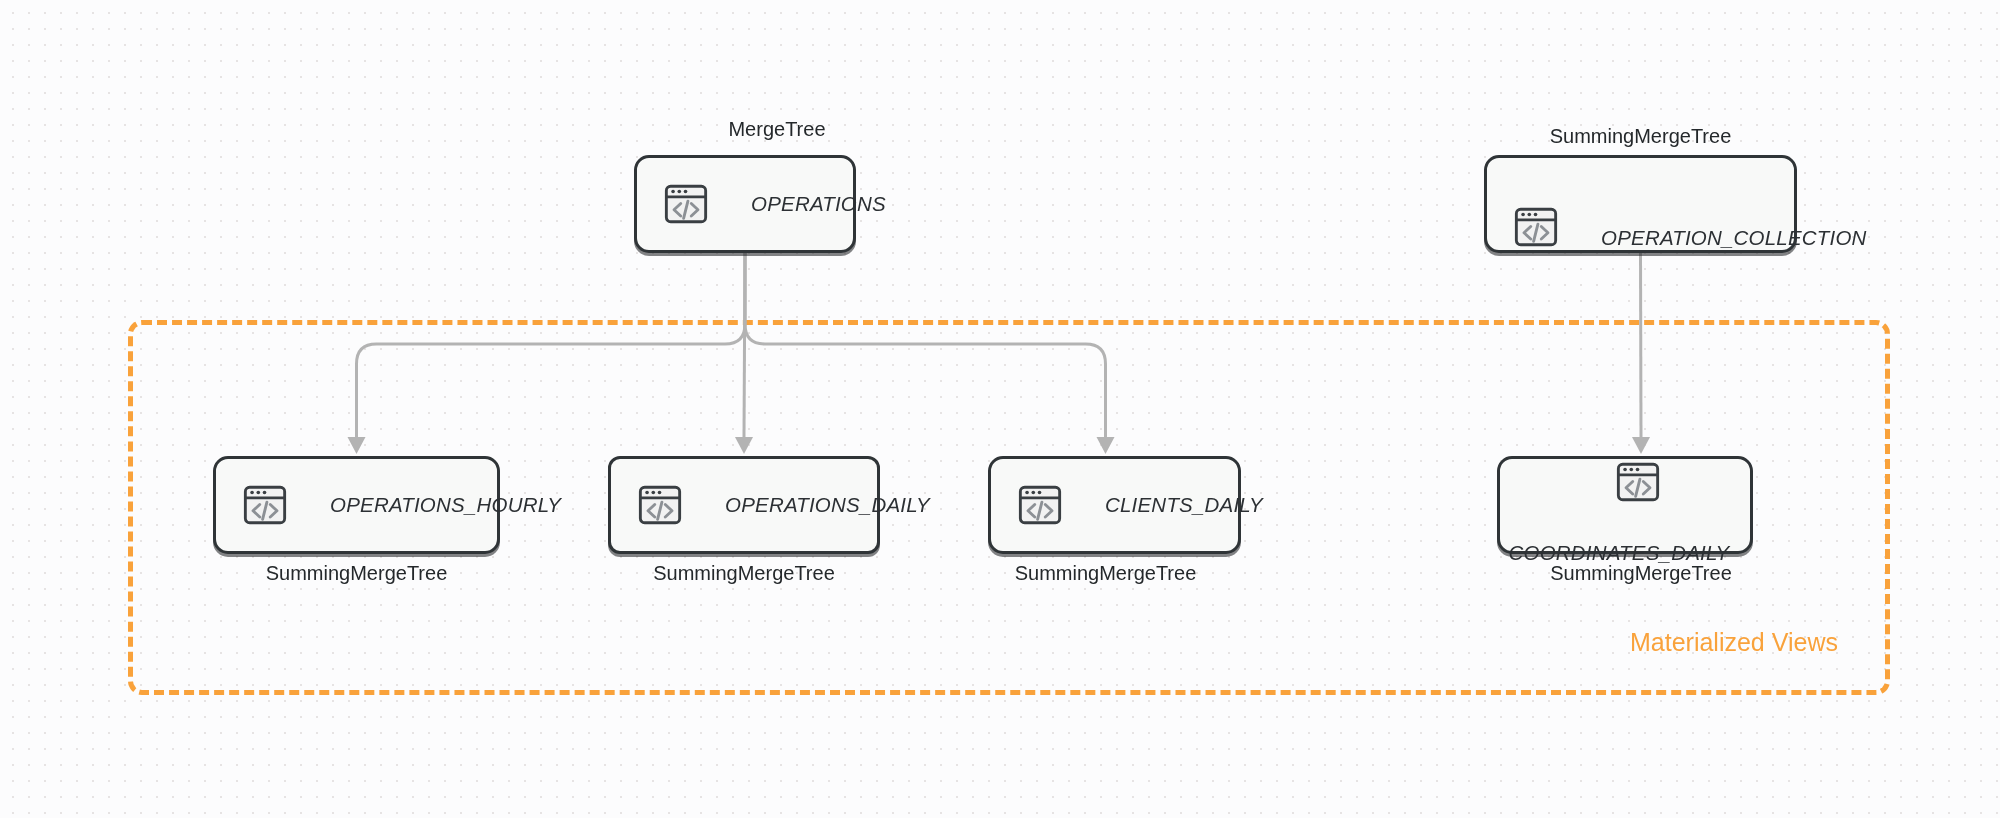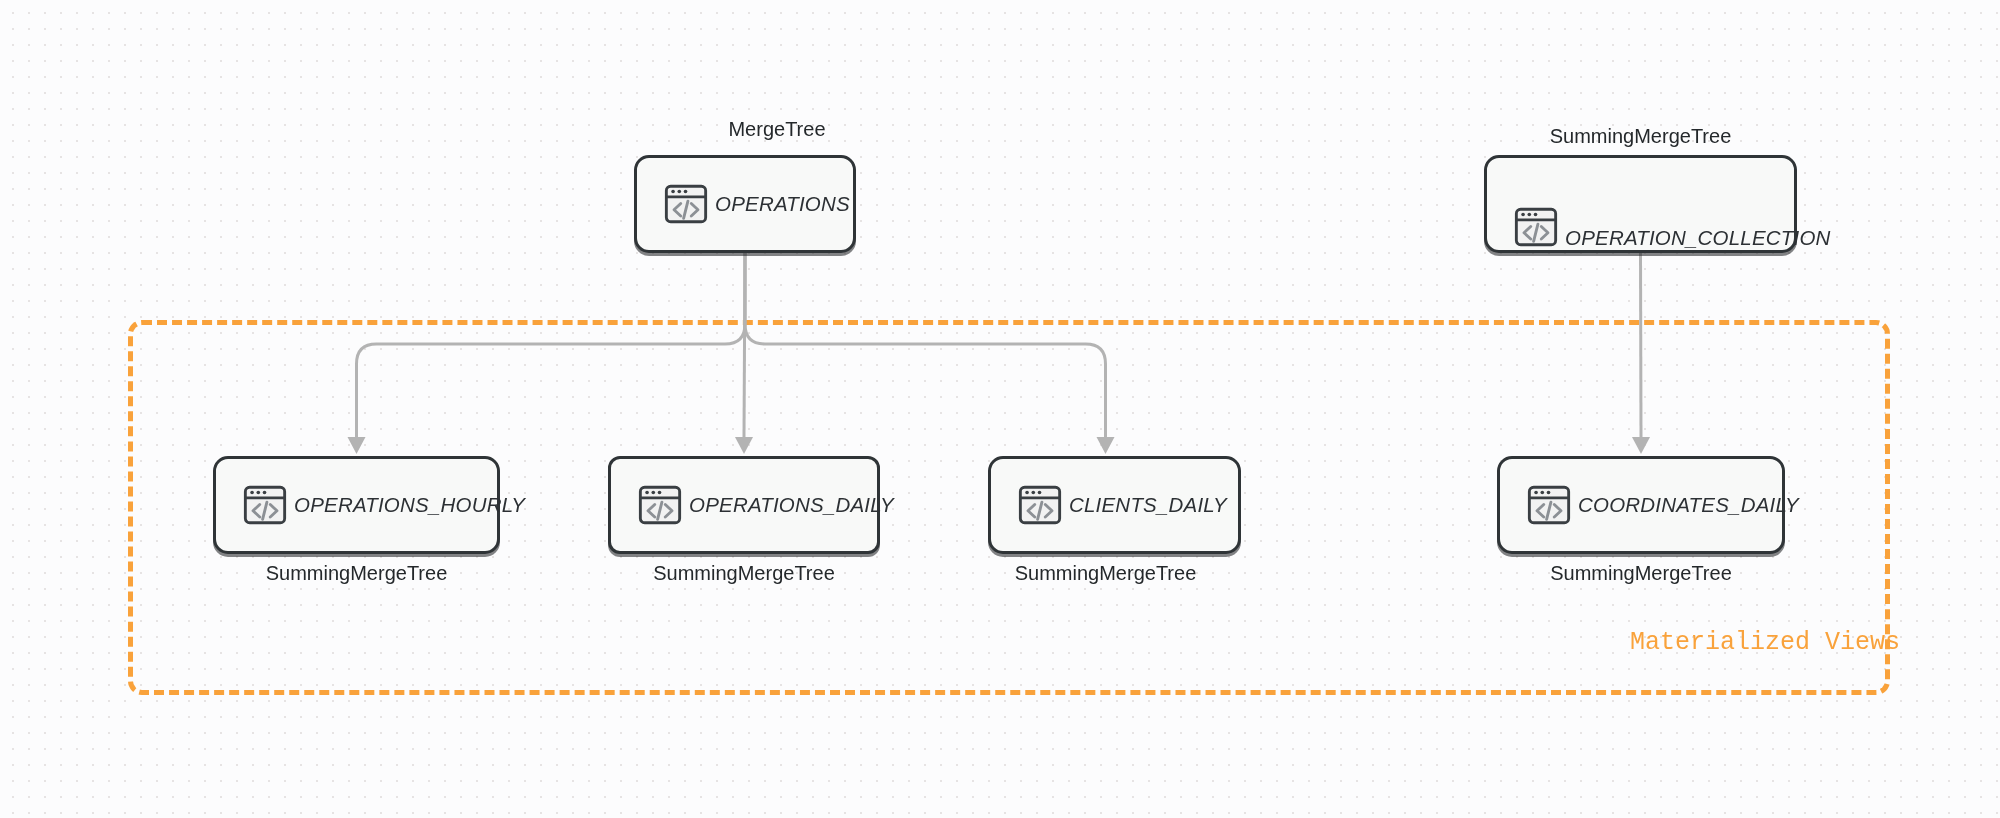--- a/index.html
+++ b/index.html
@@ -24,21 +24,20 @@
     position: absolute;
     box-sizing: border-box;
     border-style: dashed;
     border-width: 5px;
     border-radius: 14px;
   }
   .group-label {
     position: absolute;
     font-size: 25px;
     white-space: nowrap;
-    font-family: Liberation Mono, monospace;
   }
 
   
   #wires {
     position: absolute;
     left: 0;
     top: 0;
     width: 2000px;
     height: 818px;
     pointer-events: none;
@@ -47,20 +46,21 @@
   
   .node {
     position: absolute;
     box-sizing: border-box;
     display: flex;
     align-items: center;
     background: #f8f9f8;
     border: 3px solid #2f3437;
     border-radius: 15px;
     box-shadow: 0 3px 0 0 rgba(28,30,32,0.55);
+    gap: 36px;
   }
   .node-icon {
     flex: 0 0 auto;
     margin-left: 26px;
     width: 46px;
     height: 46px;
   }
   .node-title {
     flex: 1 1 auto;
     text-align: center;
@@ -167,21 +167,21 @@
     <circle cx="10.5" cy="11" r="1.9" fill="#3a3f43"></circle>
     <circle cx="17" cy="11" r="1.9" fill="#3a3f43"></circle>
     <circle cx="23.5" cy="11" r="1.9" fill="#3a3f43"></circle>
     <path d="M18.5 23.5 L11.5 30 L18.5 36.5" fill="none" stroke="#8c9095" stroke-width="3" stroke-linecap="round" stroke-linejoin="round"></path>
     <path d="M29.5 23.5 L36.5 30 L29.5 36.5" fill="none" stroke="#8c9095" stroke-width="3" stroke-linecap="round" stroke-linejoin="round"></path>
     <path d="M26 21 L21.5 39" fill="none" stroke="#8c9095" stroke-width="3" stroke-linecap="round"></path>
   </svg></span>
         <span class="node-title">CLIENTS_DAILY</span>
       </div>
       <div class="node-caption" style="left: 988px; width: 235px; top: 562px;">SummingMergeTree</div>
-      <div class="node" style="left: 1497px; top: 456px; width: 288px; height: 98px; border-color: rgb(47, 52, 55); background: rgb(248, 249, 248);">
+      <div class="node" style="left: 1497px; top: 456px; width: 256px; height: 98px; border-color: rgb(47, 52, 55); background: rgb(248, 249, 248); flex-direction: column;">
         <span class="node-icon">
   <svg viewBox="0 0 48 48" width="46" height="46">
     <rect x="3.5" y="5.5" width="41" height="37" rx="4.5" fill="#f2f2f2" stroke="#3a3f43" stroke-width="3"></rect>
     <path d="M3.5 16.5 H44.5" stroke="#3a3f43" stroke-width="3"></path>
     <circle cx="10.5" cy="11" r="1.9" fill="#3a3f43"></circle>
     <circle cx="17" cy="11" r="1.9" fill="#3a3f43"></circle>
     <circle cx="23.5" cy="11" r="1.9" fill="#3a3f43"></circle>
     <path d="M18.5 23.5 L11.5 30 L18.5 36.5" fill="none" stroke="#8c9095" stroke-width="3" stroke-linecap="round" stroke-linejoin="round"></path>
     <path d="M29.5 23.5 L36.5 30 L29.5 36.5" fill="none" stroke="#8c9095" stroke-width="3" stroke-linecap="round" stroke-linejoin="round"></path>
     <path d="M26 21 L21.5 39" fill="none" stroke="#8c9095" stroke-width="3" stroke-linecap="round"></path>

